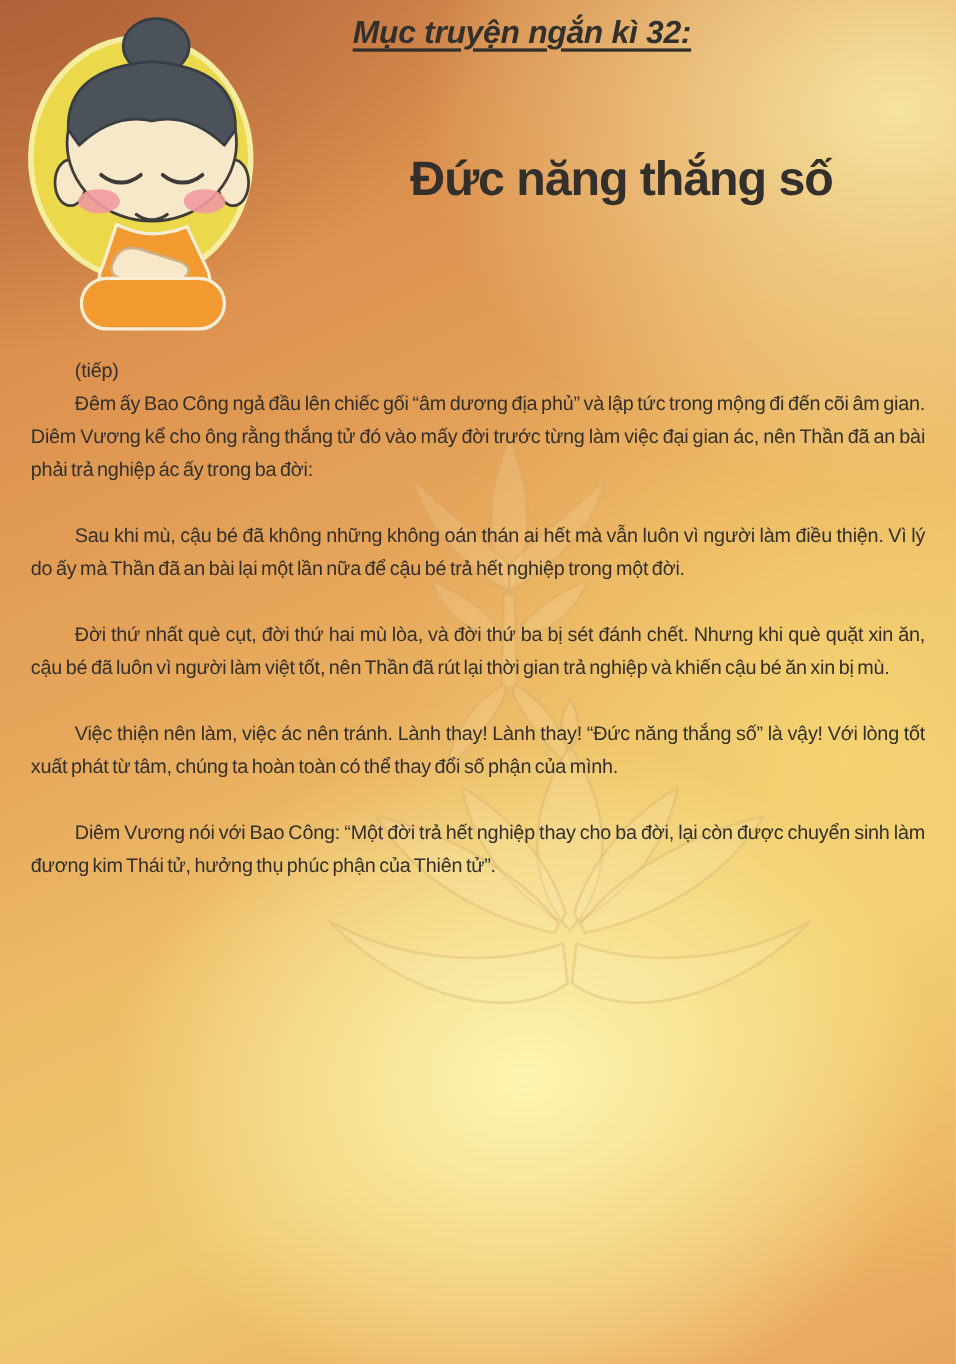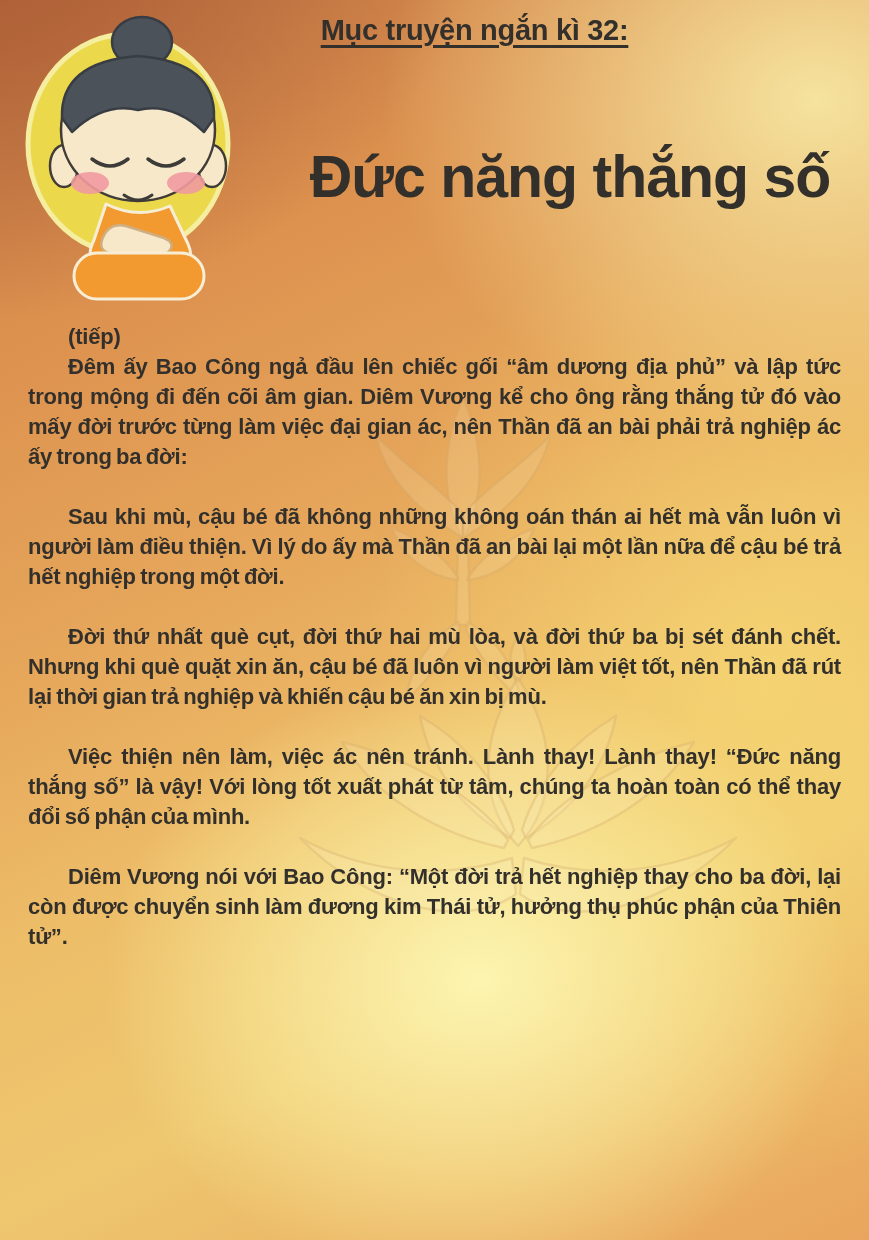--- a/index.html
+++ b/index.html
@@ -22,43 +22,44 @@
     left: calc(50% + 40px);
     transform: translateX(-50%);
     white-space: nowrap;
     font-size: 29px;
     font-weight: bold;
     letter-spacing: -0.3px;
     color: var(--text, #33302c);
     text-decoration: underline;
     text-underline-offset: 5px;
     text-decoration-thickness: 3px;
+    font-style: italic;
   }
   .story-title {
     position: absolute;
     top: 131px;
     left: 268px;
     width: 580px;
-    margin: 12px;
+    margin: 7px;
     text-align: center;
-    font-size: 59px;
+    font-size: 44px;
     font-weight: bold;
     letter-spacing: -1px;
     color: var(--text, #33302c);
   }
   .buddha { position: absolute; top: 10px; left: 14px; }
   .watermark { position: absolute; top: 390px; left: 258px; opacity: 0.55; }
   .story-body {
     position: absolute;
     top: 322px;
     left: 28px;
     width: 813px;
-    font-size: 22px;
+    font-size: 18px;
     line-height: 30px;
-    font-weight: bold;
+    font-weight: normal;
     letter-spacing: -0.2px;
     word-spacing: -1.5px;
     color: var(--text, #33302c);
     text-align: justify;
   }
   .story-body p { margin: 0 0 30px 0; text-indent: 40px; }
   .story-body p.cont { margin-bottom: 0; }
 </style>
 </head>
 <body>

